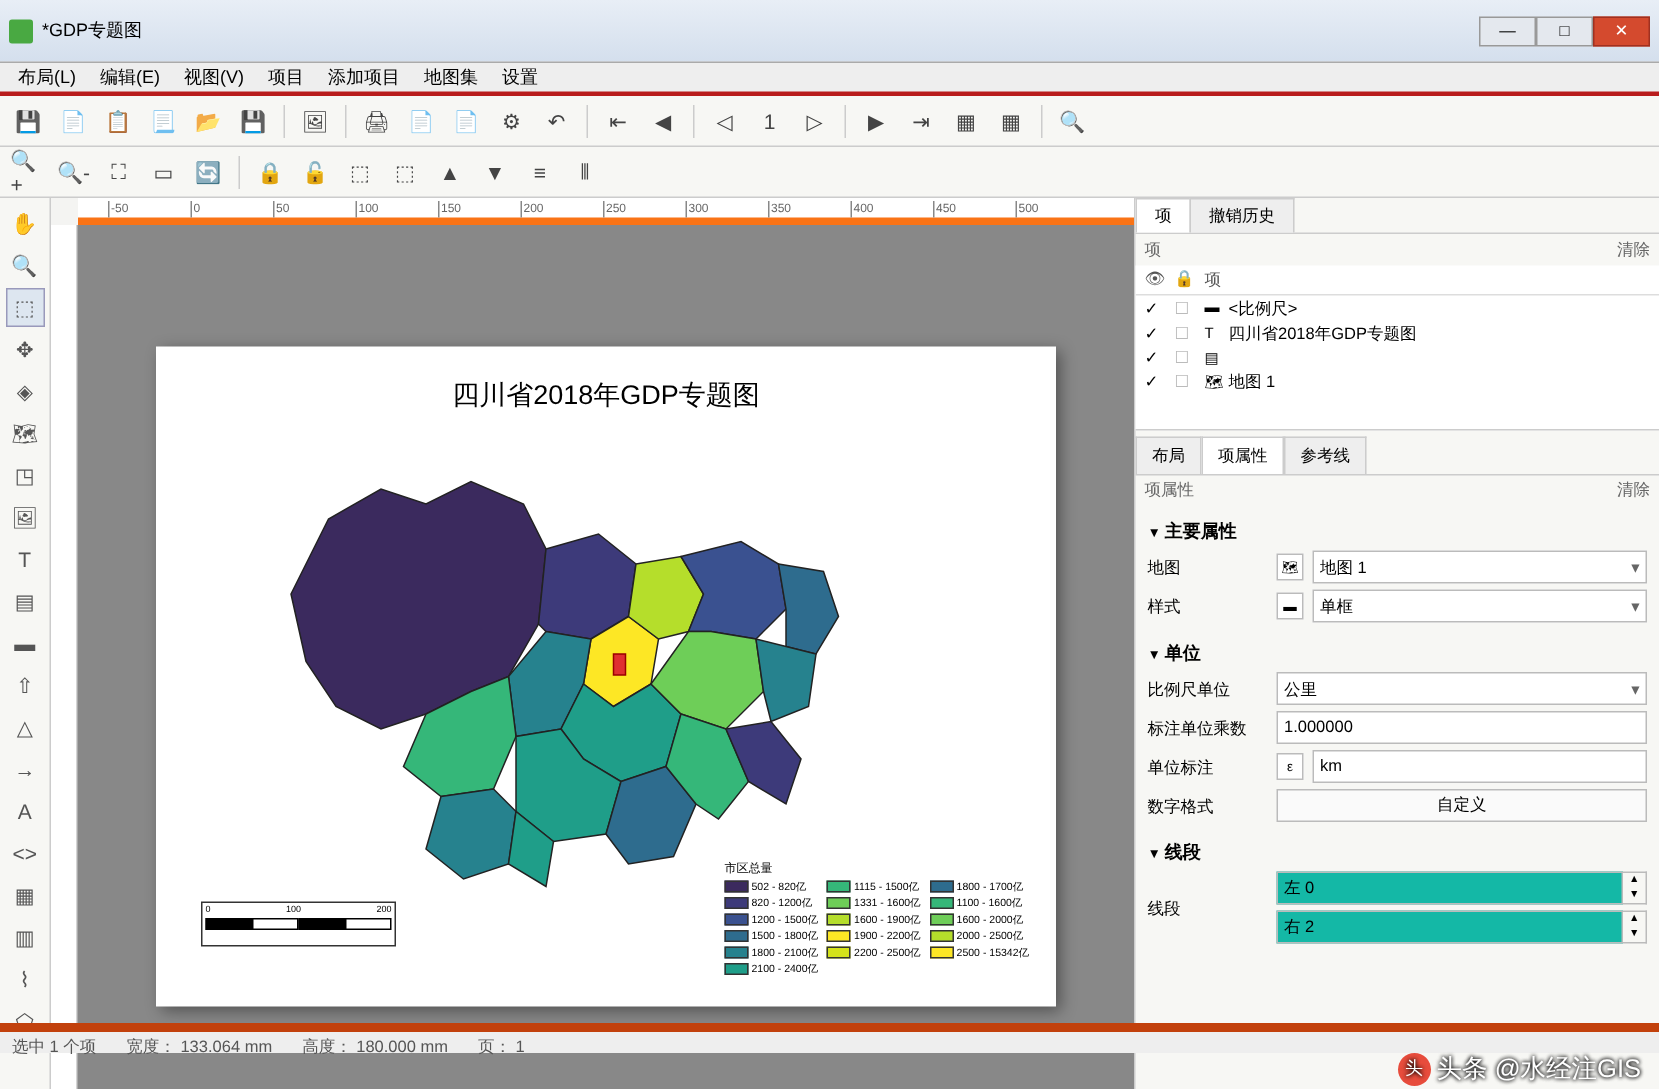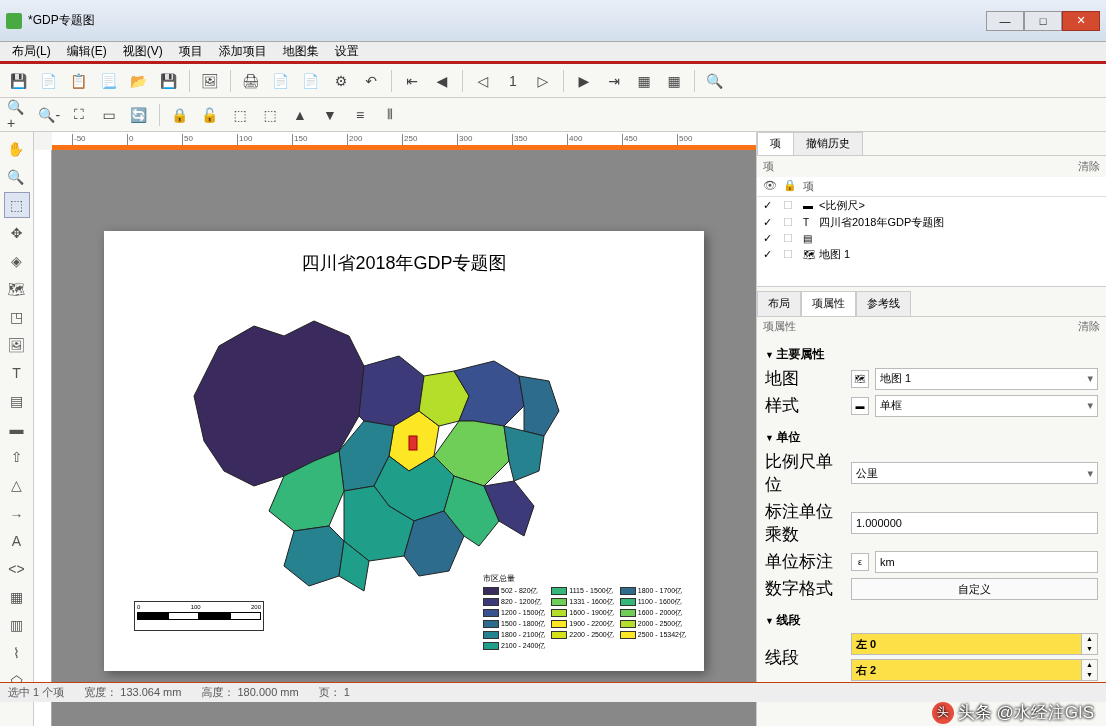--- a/index.html
+++ b/index.html
@@ -72,32 +72,32 @@
 .prop-tab { padding: 4px 10px; border: 1px solid #ccc; border-bottom: none; background: #eee; font-size: 11px; }
 .prop-tab.active { background: #fff; }
 .prop-search { padding: 2px 6px; display: flex; justify-content: space-between; font-size: 11px; color: #666; }
 .prop-title { padding: 3px 8px; background: #e8e8e0; font-weight: bold; font-size: 11px; border-bottom: 1px solid #ccc; }
 
 .prop-body { flex: 1; overflow: auto; padding: 6px 8px; }
 .prop-section { margin-bottom: 8px; }
 .prop-sec-title { font-weight: bold; font-size: 12px; padding: 4px 0; }
 .prop-sec-title::before { content: "▼ "; font-size: 9px; }
 .prop-row { display: flex; align-items: center; margin-bottom: 4px; gap: 6px; }
-.prop-label { width: 80px; font-size: 17px; }
+.prop-label { width: 80px; font-size: 11px; }
 .prop-icon { width: 18px; height: 18px; border: 1px solid #bbb; display: flex; align-items: center; justify-content: center; font-size: 9px; background: #fff; }
 .prop-input { flex: 1; height: 22px; border: 1px solid #bbb; background: #fff; padding: 0 4px; font-size: 11px; display: flex; align-items: center; }
 .prop-select { flex: 1; height: 22px; border: 1px solid #bbb; background: #fff; padding: 0 4px; font-size: 11px; display: flex; align-items: center; justify-content: space-between; }
 .prop-select::after { content: "▾"; color: #666; }
 .prop-btn { flex: 1; height: 22px; border: 1px solid #bbb; background: #fafafa; text-align: center; line-height: 20px; font-size: 11px; }
 .prop-spin { display: flex; flex: 1; }
-.prop-spin .val { flex: 1; border: 1px solid #bbb; background: #fde047; padding: 0 4px; font-size: 11px; line-height: 20px; font-weight: bold; }
+.prop-spin .val { flex: 1; border: 1px solid #bbb; background: #14b8a6; padding: 0 4px; font-size: 11px; line-height: 20px; }
 .prop-spin .ctrl { width: 16px; border: 1px solid #bbb; border-left: none; display: flex; flex-direction: column; font-size: 7px; }
 .prop-spin .ctrl span { flex: 1; text-align: center; line-height: 9px; }
 
-.statusbar { position: absolute; bottom: 24px; left: 0; right: 0; height: 20px; background: #eee; border-top: 1px solid #c2410c; font-size: 11px; padding: 2px 8px; display: flex; gap: 20px; color: #555; }
+.statusbar { position: absolute; bottom: 24px; left: 0; right: 0; height: 20px; background: #eee; border-top: 6px solid #c2410c; font-size: 11px; padding: 2px 8px; display: flex; gap: 20px; color: #555; }
 
 .watermark { position: absolute; right: 12px; bottom: 2px; font-size: 17px; color: #fff; text-shadow: 0 0 3px #000, 0 0 3px #000; font-weight: 500; display: flex; align-items: center; gap: 4px; }
 .watermark .wm-icon { width: 22px; height: 22px; background: #e74c3c; border-radius: 50%; display: flex; align-items: center; justify-content: center; color: #fff; font-size: 12px; }
 </style>
 </head>
 <body>
 
 <div class="titlebar">
   <div class="app-icon"></div>
   <div class="title">*GDP专题图</div>

